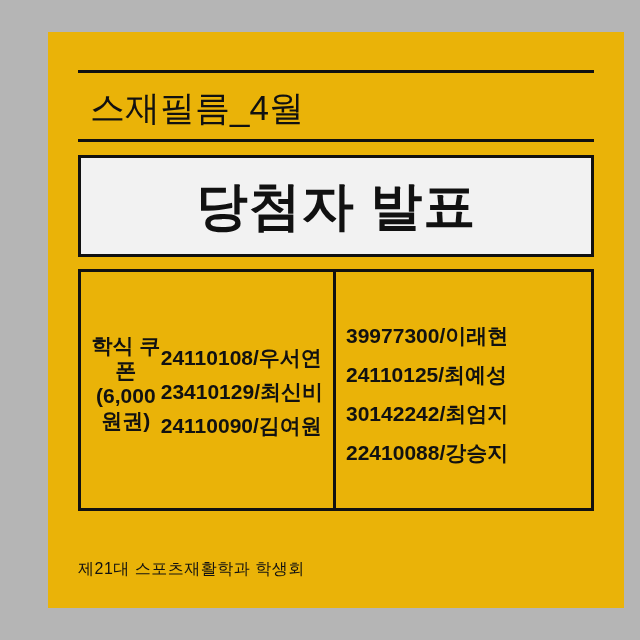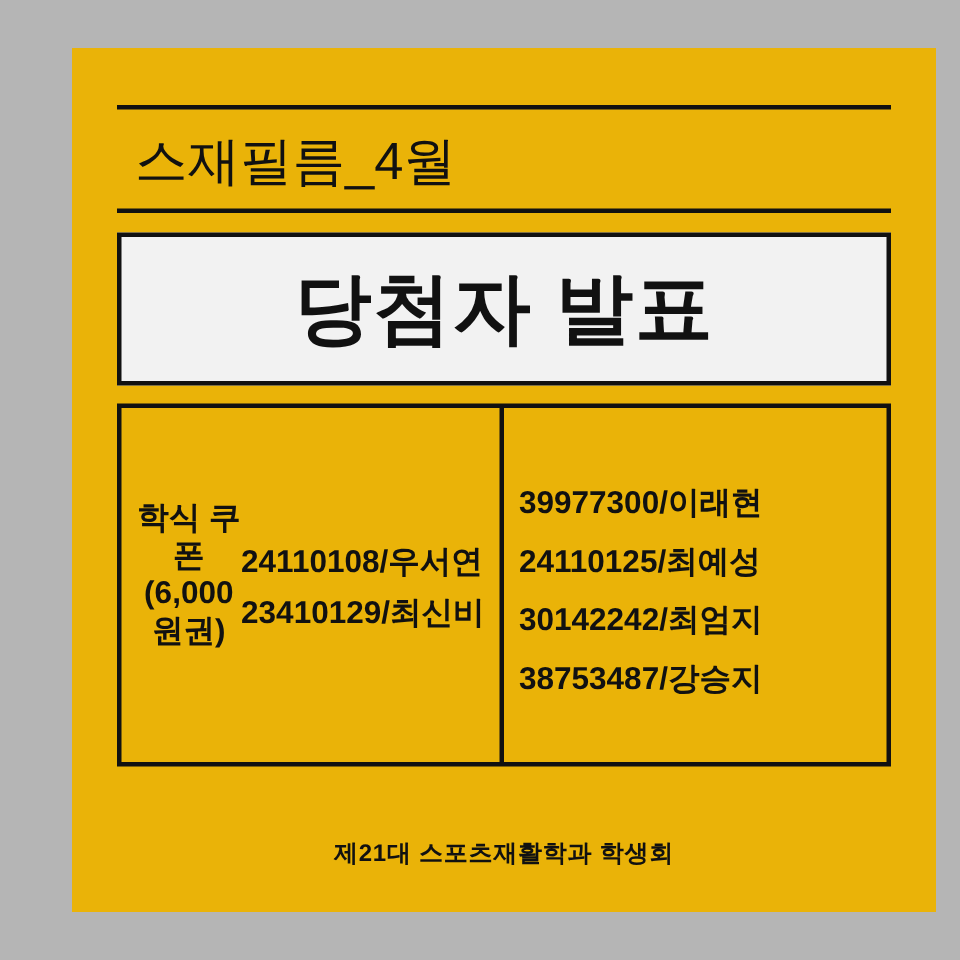--- a/index.html
+++ b/index.html
@@ -107,23 +107,22 @@
   }
   .col-right .winner {
     line-height: 1.85;
   }
   
   .footer {
     position: absolute;
     left: 0;
     right: 0;
     bottom: 8px;
-    text-align: center;
     font-size: 16px;
-    font-weight: bold;
+    font-weight: normal;
     color: #111111;
     letter-spacing: 0.5px;
   }
 </style>
 </head>
 <body>
 
 <div class="poster">
   <div class="inner">
 
@@ -135,29 +134,30 @@
       <div class="banner-text">당첨자 발표</div>
     </div>
 
     <div class="table">
 
       <div class="col col-left">
         <div class="col-head">학식 쿠폰(6,000원권)</div>
         <ul class="winner-list">
           <li class="winner">24110108/우서연</li>
           <li class="winner">23410129/최신비</li>
+          <li class="winner">24110090/김여원</li>
         </ul>
       </div>
 
       <div class="col col-right">
         <ul class="winner-list">
           <li class="winner">39977300/이래현</li>
           <li class="winner">24110125/최예성</li>
           <li class="winner">30142242/최엄지</li>
-          <li class="winner">38753487/강승지</li>
+          <li class="winner">22410088/강승지</li>
         </ul>
       </div>
 
     </div>
 
     <div class="footer">제21대 스포츠재활학과 학생회</div>
 
   </div>
 </div>
 

